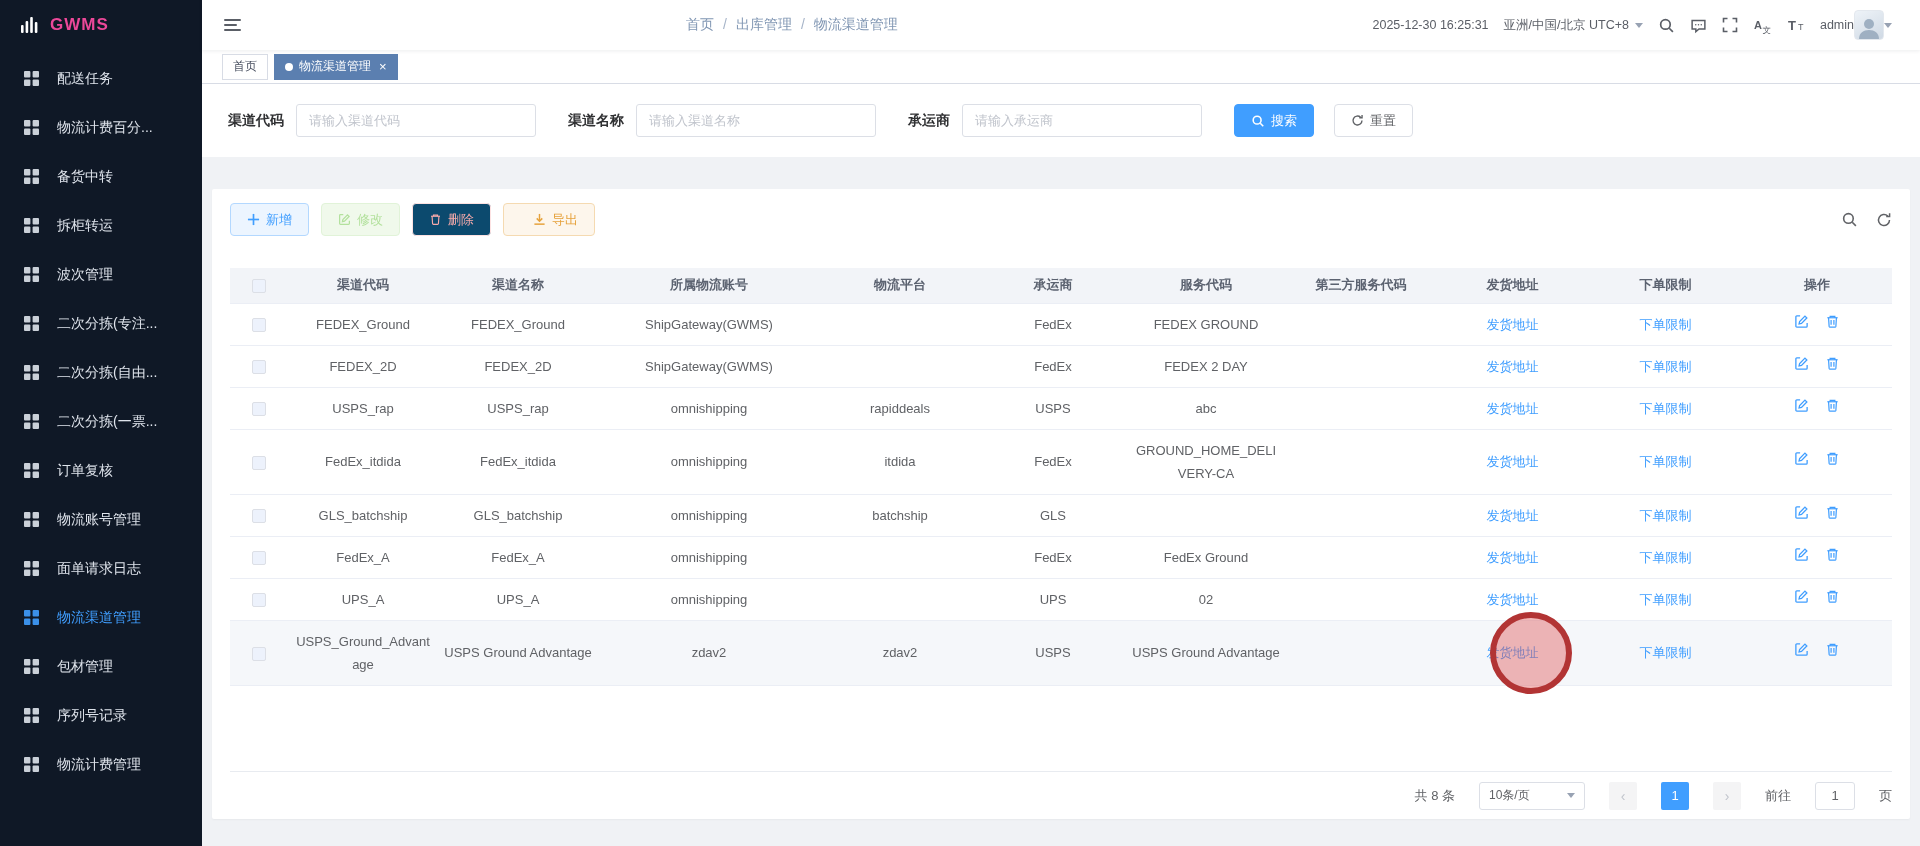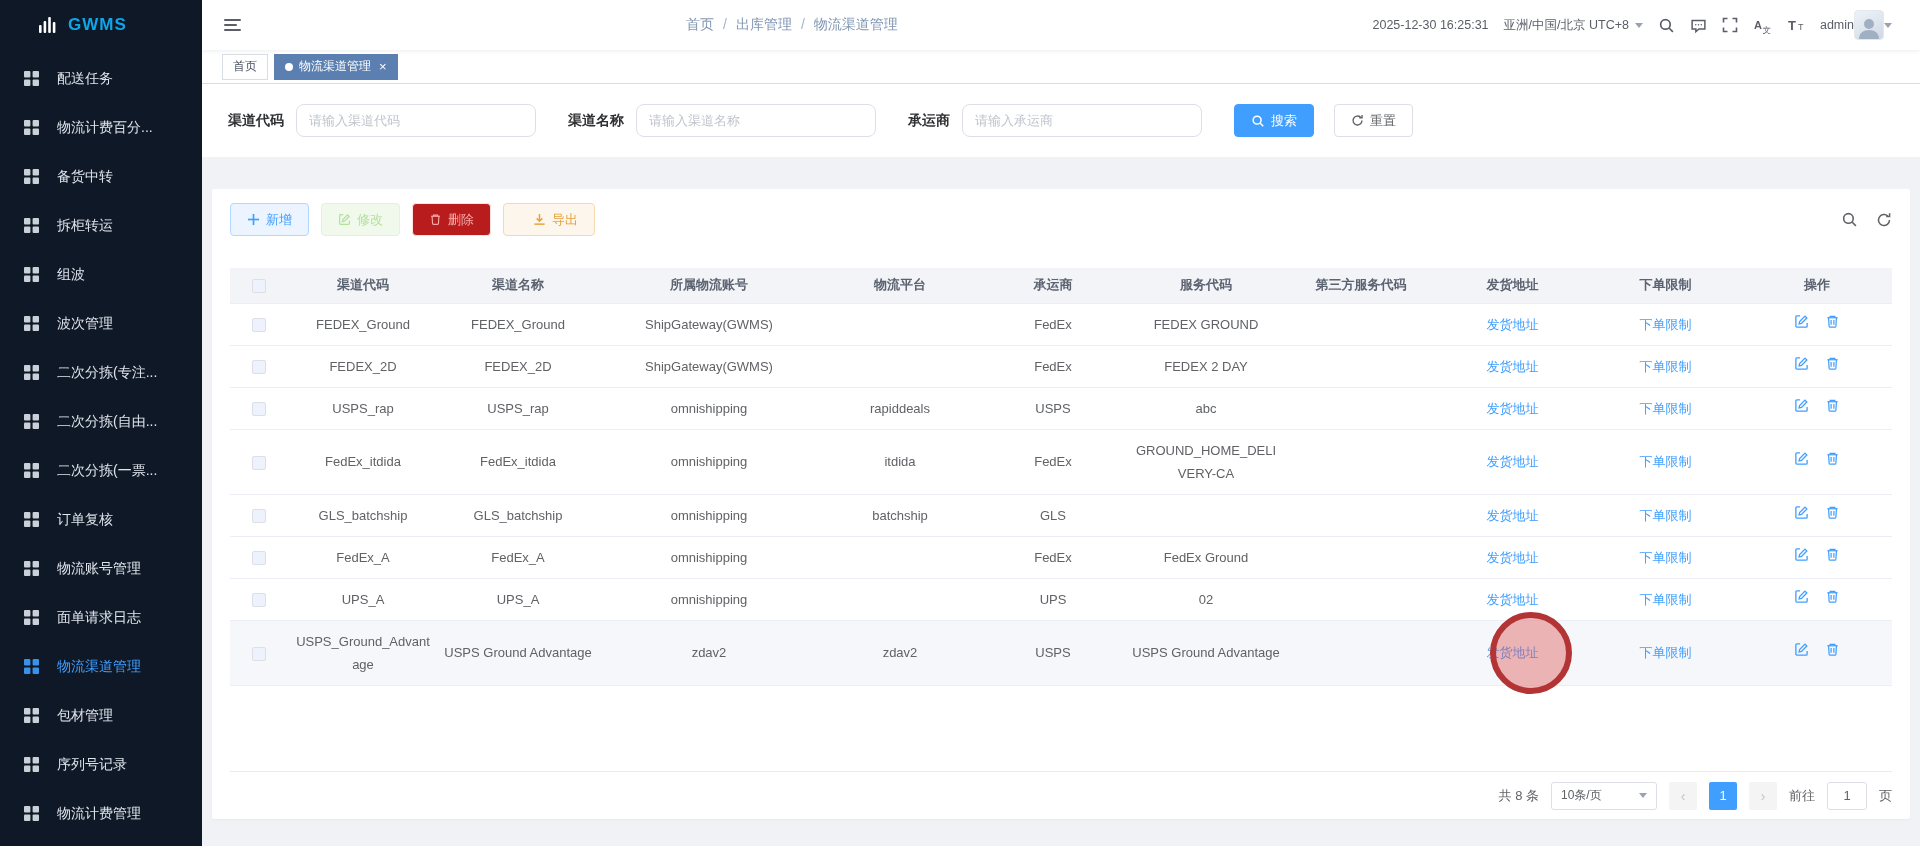--- a/index.html
+++ b/index.html
@@ -2,21 +2,21 @@
 <html><head>
 <meta charset="utf-8">
 <style>
   * { margin:0; padding:0; box-sizing:border-box; }
   html,body { width:1920px; height:846px; overflow:hidden; }
   body { font-family:"Liberation Sans","DejaVu Sans",sans-serif; font-size:13px; color:#606266; background:#f0f2f5; }
   .app { display:flex; width:1920px; height:846px; }
 
   
   .sidebar { width:202px; background:#0f1826; flex-shrink:0; display:flex; flex-direction:column; overflow:hidden; }
-  .logo { height:50px; display:flex; align-items:center; gap:10px; padding-left:38px; color:#0ea5e9; font-weight:bold; font-size:17px; letter-spacing:1px; flex-shrink:0; }
+  .logo { height:50px; display:flex; align-items:center; gap:10px; padding-left:20px; color:#ec4899; font-weight:bold; font-size:17px; letter-spacing:1px; flex-shrink:0; }
   .side-menu { padding-top:4px; }
   .side-item { height:49px; display:flex; align-items:center; gap:18px; padding-left:24px; color:#dfe4ec; font-size:14px; cursor:pointer; white-space:nowrap; overflow:hidden; }
   .side-item.active { color:#409eff; }
   .side-icon { display:inline-flex; opacity:.9; }
   .side-icon svg { display:block; }
 
   
   .main { flex:1; display:flex; flex-direction:column; min-width:0; }
 
   
@@ -40,28 +40,28 @@
   .tab-dot { display:none; width:8px; height:8px; border-radius:50%; background:#fff; }
   .tab.active { background:#5b7fb0; border-color:#5b7fb0; color:#fff; }
   .tab.active .tab-dot { display:inline-block; }
   .tab-close { display:none; font-size:13px; line-height:1; margin-left:2px; }
   .tab.closable .tab-close { display:inline; }
 
   
   .search-card { background:#fff; padding:20px 0 20px 26px; display:flex; align-items:center; gap:32px; flex-shrink:0; }
   .field { display:flex; align-items:center; gap:12px; }
   .field-label { color:#303133; font-weight:bold; font-size:14px; white-space:nowrap; }
-  .field input { width:240px; height:33px; border:1px solid #dcdfe6; border-radius:8px; padding:0 12px; font-size:13px; color:#606266; outline:none; font-family:inherit; }
+  .field input { width:240px; height:33px; border:1px solid #dcdfe6; border-radius:3px; padding:0 12px; font-size:13px; color:#606266; outline:none; font-family:inherit; }
   .field input::placeholder { color:#c0c4cc; }
 
   .btn { height:33px; display:inline-flex; align-items:center; gap:6px; padding:0 16px; border-radius:4px; border:1px solid #dcdfe6; background:#fff; color:#606266; font-size:13px; cursor:pointer; font-family:inherit; white-space:nowrap; }
   .btn-primary { background:#409eff; border-color:#409eff; color:#fff; }
   .btn-plain-primary { background:#ecf5ff; border-color:#b3d8ff; color:#409eff; }
   .btn-plain-success { background:#f0f9eb; border-color:#e1f3d8; color:#b3e19d; cursor:not-allowed; }
-  .btn-plain-danger { background:#b91c1c; border-color:#fde2e2; color:#f9abab; cursor:not-allowed; }
+  .btn-plain-danger { background:#0c4a6e; border-color:#fde2e2; color:#f9abab; cursor:not-allowed; }
   .btn-plain-warning { background:#fdf6ec; border-color:#f5dab1; color:#e6a23c;padding-left:29px; }
 
   
   .table-card { background:#fff; margin:32px 10px 0; border-radius:2px; padding:14px 18px 0; height:630px; display:flex; flex-direction:column; box-shadow:0 1px 2px rgba(0,0,0,.04); }
   .tool-row { display:flex; align-items:center; gap:12px; flex-shrink:0; }
   .tool-right { margin-left:auto; display:flex; align-items:center; gap:18px; color:#606266; }
   .tool-right .tb-icon { color:#606266; }
 
   table { width:100%; border-collapse:collapse; table-layout:fixed; font-size:13px; margin-top:32px; }
   thead th { background:#f2f4f8; height:35px; font-weight:600; color:#5b6270; padding:0 6px; border-bottom:1px solid #ebeef5; text-align:center; font-size:13px; }
@@ -70,21 +70,21 @@
   .cell-link { color:#409eff; text-decoration:none; cursor:pointer; }
   .checkbox { display:inline-block; width:14px; height:14px; border:1px solid #dcdfe6; border-radius:2px; background:#edf2fc; vertical-align:middle; cursor:pointer; }
   .ops { display:inline-flex; gap:16px; align-items:center; color:#409eff; }
   .op-icon { display:inline-flex; cursor:pointer; color:#409eff; }
 
   td.addr-cell { position:relative; }
   .annotation-circle { display:none; position:absolute; left:calc(50% + 18px); top:50%; transform:translate(-50%,-50%); width:82px; height:82px; border-radius:50%; border:6px solid #b23434; background:rgba(224,86,86,.42); pointer-events:none; z-index:20; }
   .annotation-circle.show { display:block; }
 
   .spacer { flex:1; }
-  .pager-row { border-top:1px solid #e8ebf0; height:48px; display:flex; align-items:center; justify-content:flex-end; gap:12px; color:#606266; font-size:13px; flex-shrink:0; }
+  .pager-row { border-top:1px solid #e8ebf0; height:48px; display:flex; align-items:center; justify-content:flex-end; gap:24px; color:#606266; font-size:13px; flex-shrink:0; }
   .page-size { width:106px; height:28px; border:1px solid #dcdfe6; border-radius:3px; display:flex; align-items:center; justify-content:space-between; padding:0 9px; font-size:12px; color:#606266; cursor:pointer; background:#fff; }
   .pg-btn { width:28px; height:28px; border-radius:2px; background:#f4f4f5; color:#c0c4cc; display:inline-flex; align-items:center; justify-content:center; font-size:14px; cursor:pointer; }
   .pg-btn.current { background:#409eff; color:#fff; font-size:13px; }
   .goto-input { width:40px; height:28px; border:1px solid #dcdfe6; border-radius:3px; text-align:center; font-size:13px; color:#606266; outline:none; font-family:inherit; }
 </style>
 </head>
 <body>
 
 <div class="app">
 
@@ -143,31 +143,20 @@
             <svg width="15" height="15" viewBox="0 0 15 15" fill="currentColor">
               <rect x="0" y="0" width="6.4" height="6.4" rx="1"></rect>
               <rect x="8.6" y="0" width="6.4" height="6.4" rx="1"></rect>
               <rect x="0" y="8.6" width="6.4" height="6.4" rx="1"></rect>
               <rect x="8.6" y="8.6" width="6.4" height="6.4" rx="1"></rect>
             </svg>
           </span>
           <span class="side-label">拆柜转运</span>
         </div>
 
-        <div class="side-item">
-          <span class="side-icon">
-            <svg width="15" height="15" viewBox="0 0 15 15" fill="currentColor">
-              <rect x="0" y="0" width="6.4" height="6.4" rx="1"></rect>
-              <rect x="8.6" y="0" width="6.4" height="6.4" rx="1"></rect>
-              <rect x="0" y="8.6" width="6.4" height="6.4" rx="1"></rect>
-              <rect x="8.6" y="8.6" width="6.4" height="6.4" rx="1"></rect>
-            </svg>
-          </span>
-          <span class="side-label">组波</span>
-        </div>
 
         <div class="side-item">
           <span class="side-icon">
             <svg width="15" height="15" viewBox="0 0 15 15" fill="currentColor">
               <rect x="0" y="0" width="6.4" height="6.4" rx="1"></rect>
               <rect x="8.6" y="0" width="6.4" height="6.4" rx="1"></rect>
               <rect x="0" y="8.6" width="6.4" height="6.4" rx="1"></rect>
               <rect x="8.6" y="8.6" width="6.4" height="6.4" rx="1"></rect>
             </svg>
           </span>

